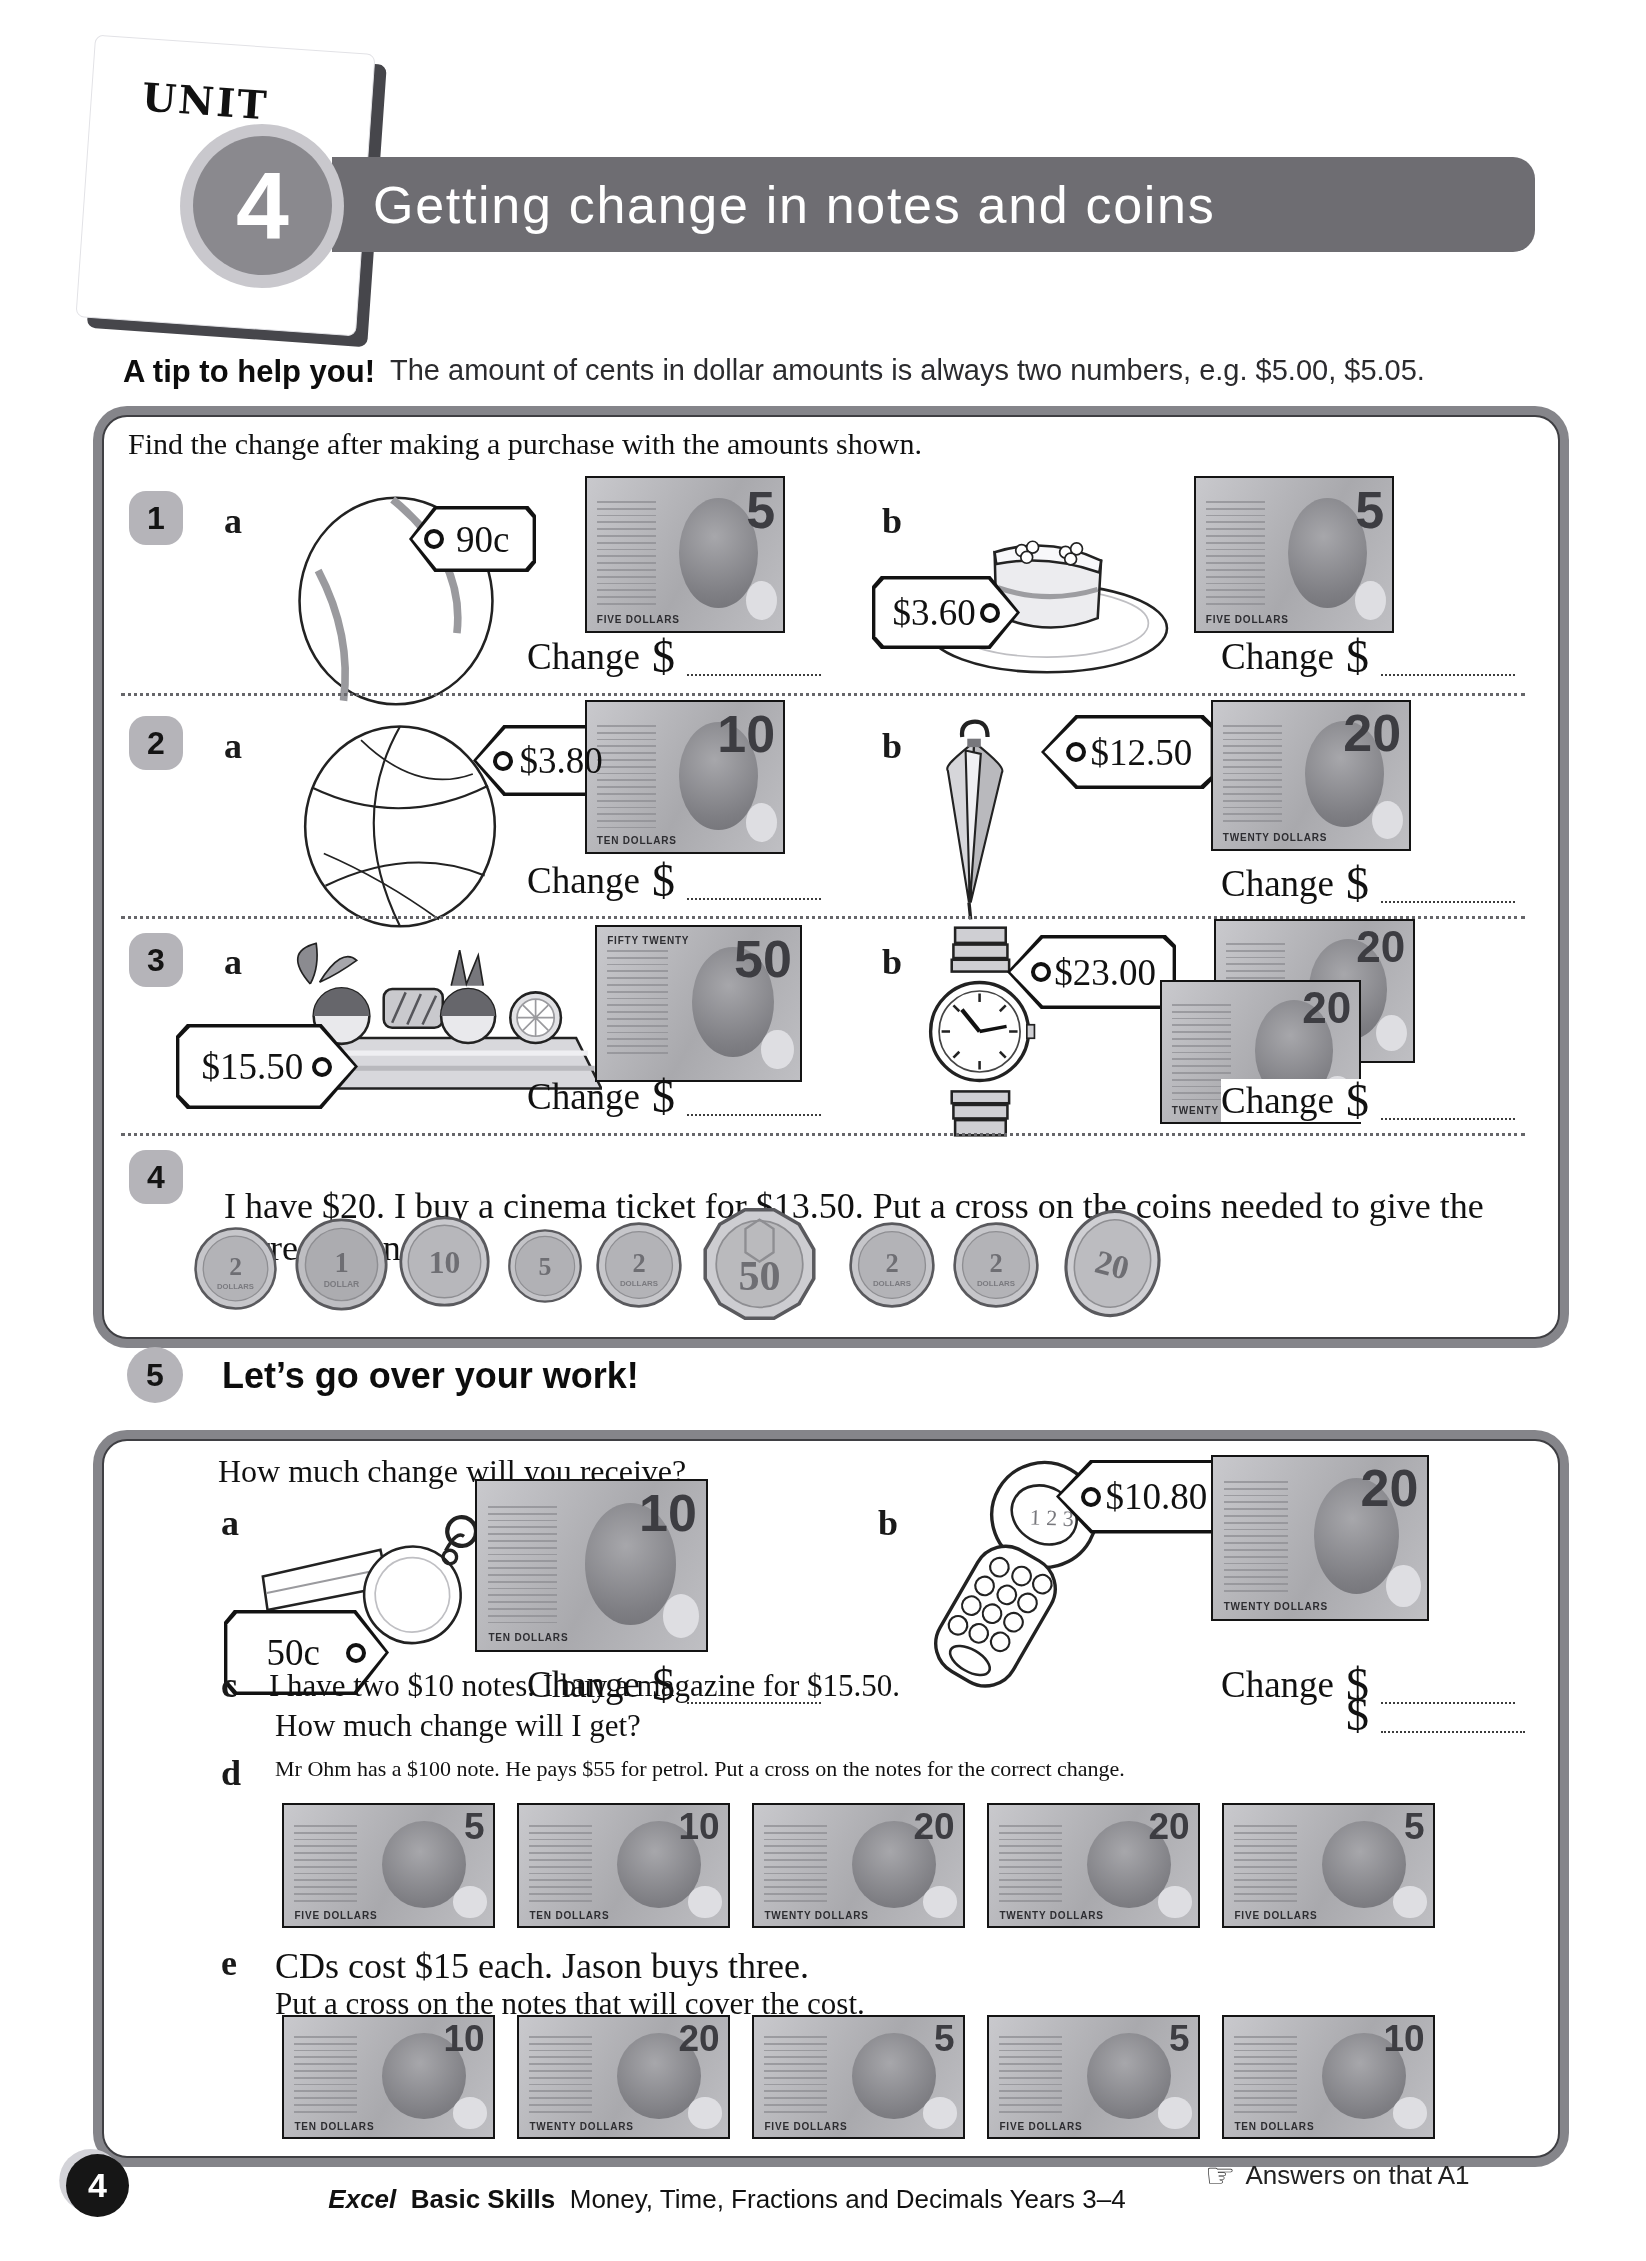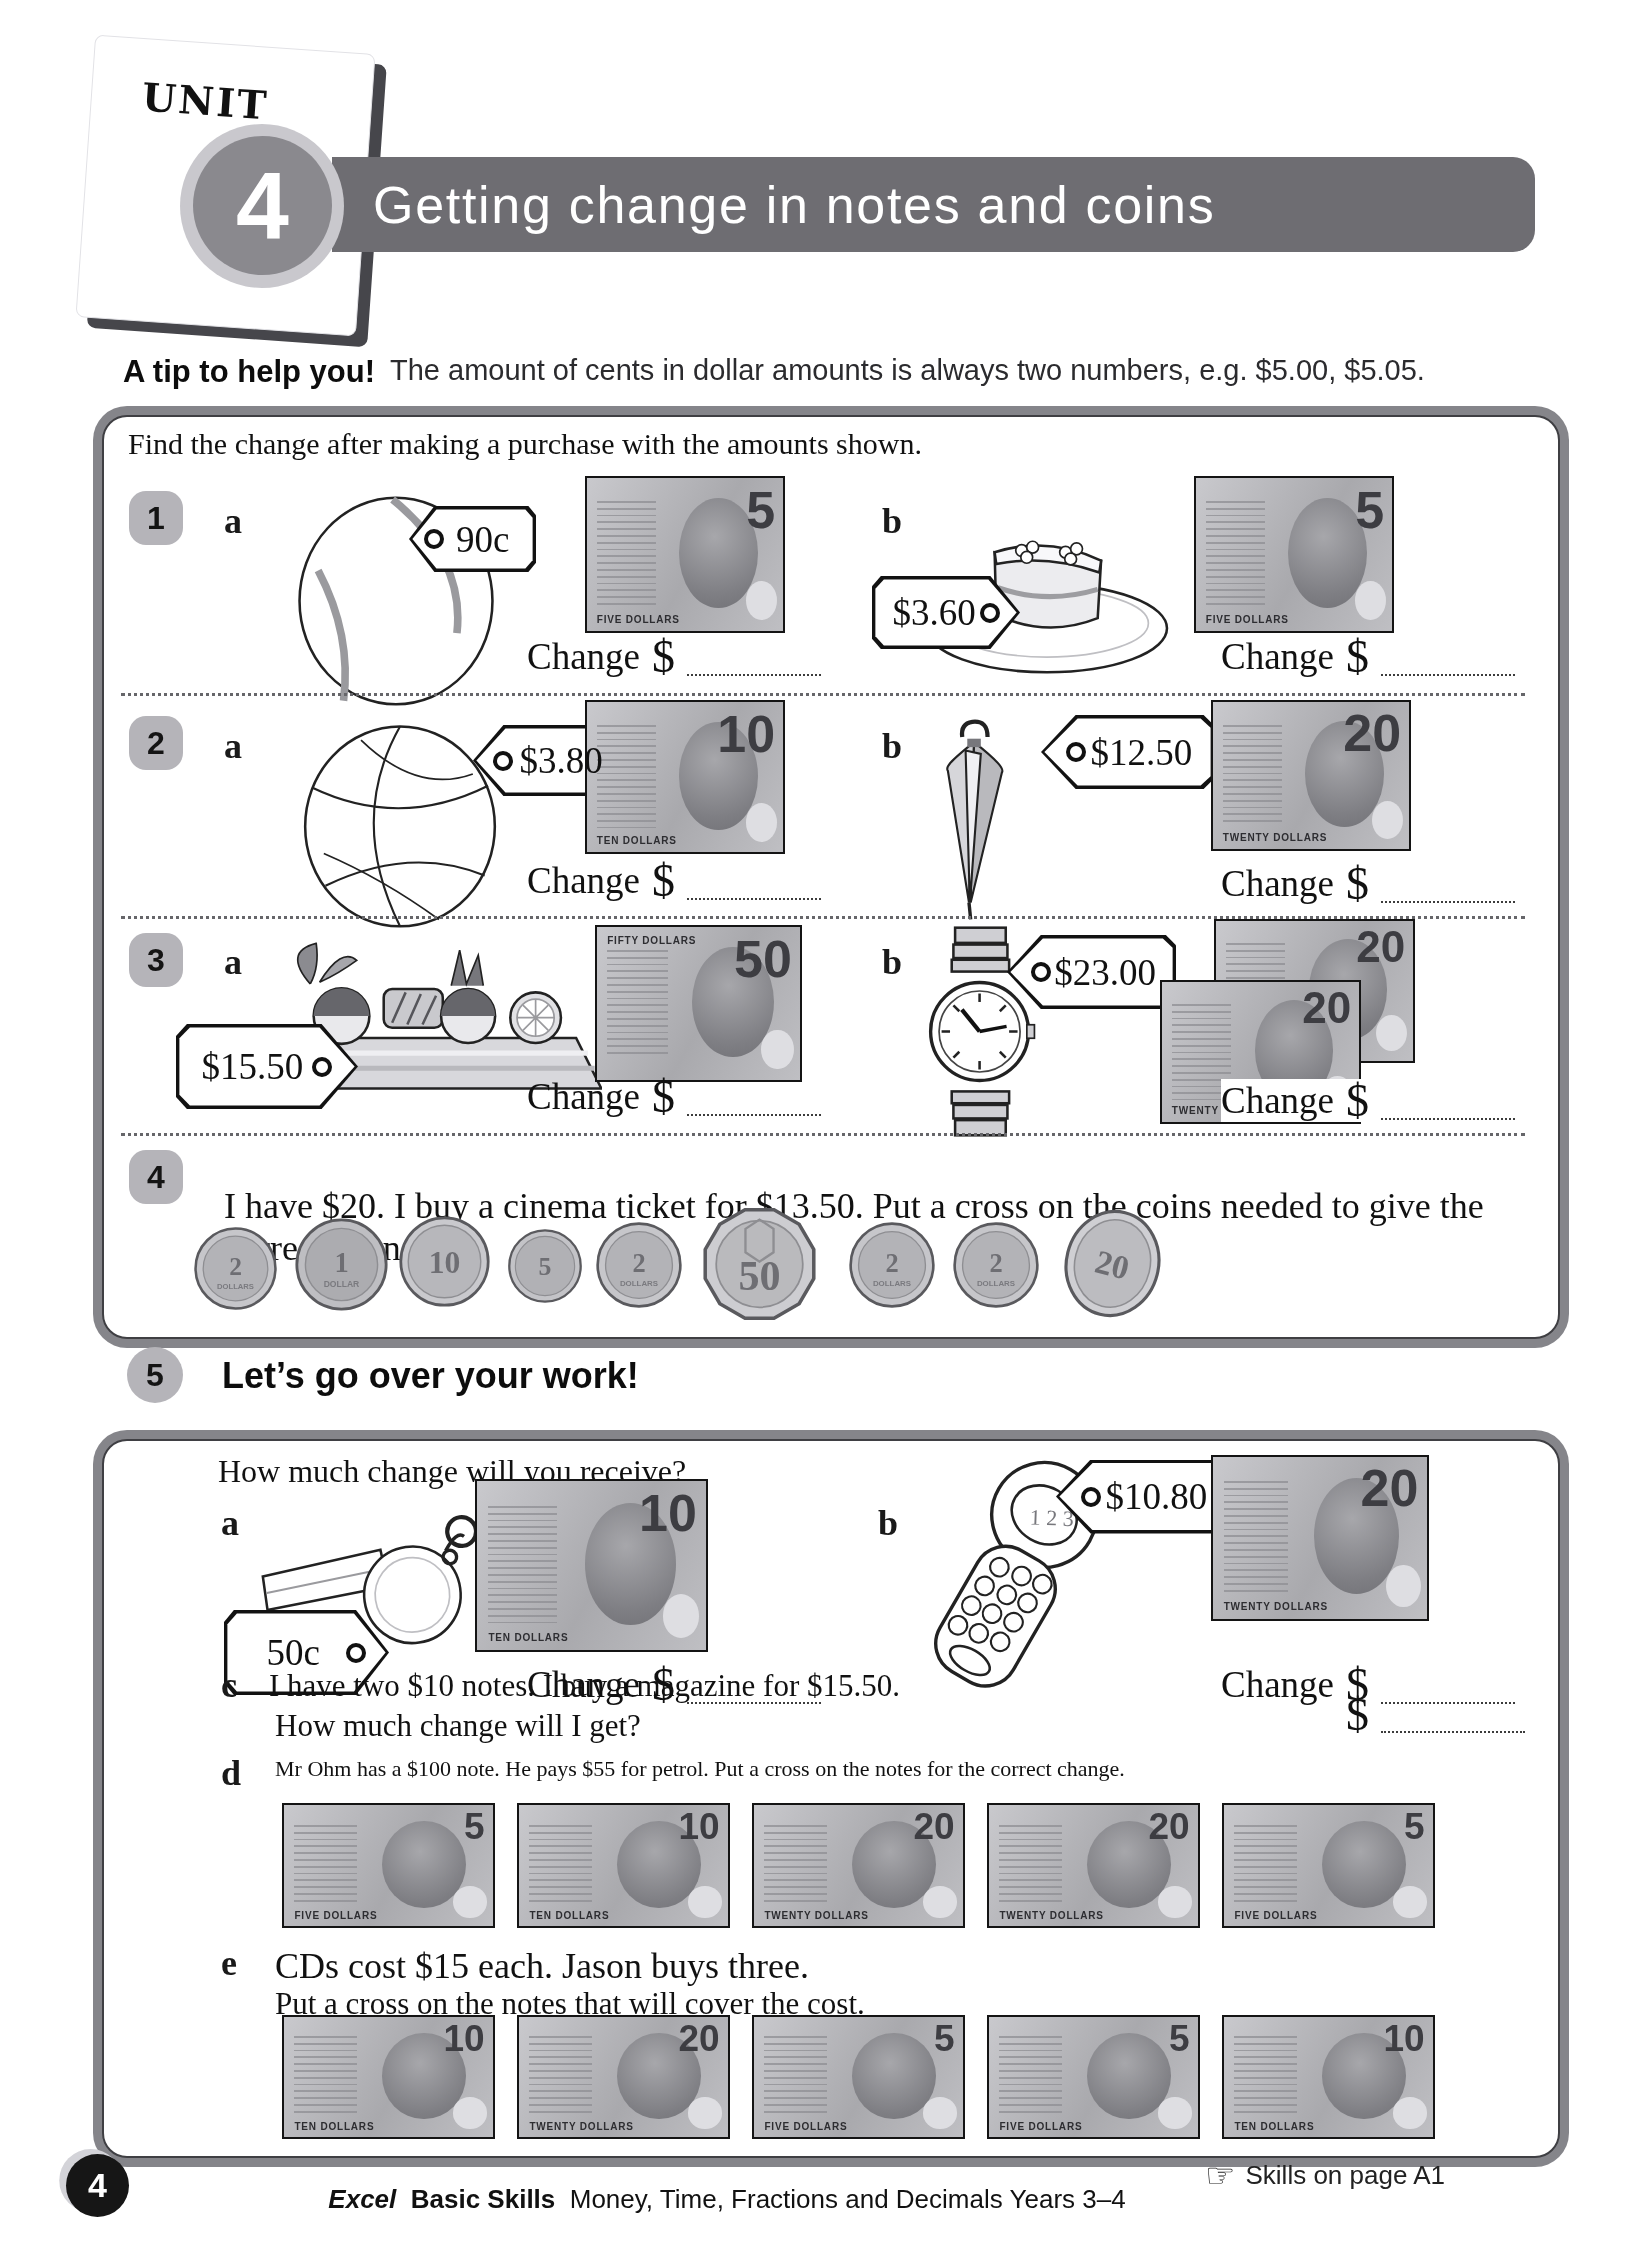--- a/index.html
+++ b/index.html
@@ -270,21 +270,21 @@
     <div class="tag-bg"></div>
     <span class="tag-hole"></span>
     <span class="tag-price serif">$15.50</span>
   </div>
 
   <div class="abs note n-lg" style="left:491px;top:508px;width:207px;height:157px">
     <div class="scrib"></div>
     <div class="port"></div>
     <div class="wm"></div>
     <span class="num">50</span>
-    <span class="cap cap-top">FIFTY DOLLARS</span>
+    <span class="cap cap-top">FIFTY TWENTY</span>
   </div>
 
   <div class="abs change serif" style="left:423px;top:658px">
     <span class="cw">Change</span>
     <span class="cd">$</span>
     <span class="cb"></span>
   </div>
 
   <div class="abs qletter" style="left:778px;top:524px">b</div>
 
@@ -576,21 +576,21 @@
     <div class="wm"></div>
     <span class="num">10</span>
     <span class="cap">TEN DOLLARS</span>
   </div>
 
 </div>
 </div>
 
 <div class="abs answers">
   <span class="hand">☞</span>
-  <span>Skills on page A1</span>
+  <span>Answers on that A1</span>
 </div>
 <div class="abs page-circle">4</div>
 <div class="abs book-line">
   <b><i>Excel</i></b>&nbsp;
   <b>Basic Skills</b>&nbsp;
   <span>Money, Time, Fractions and Decimals Years 3–4</span>
 </div>
 
 
 </body></html>

